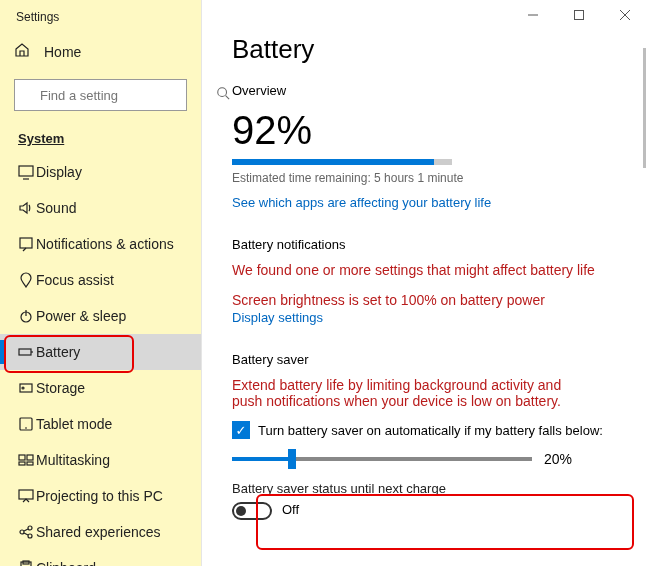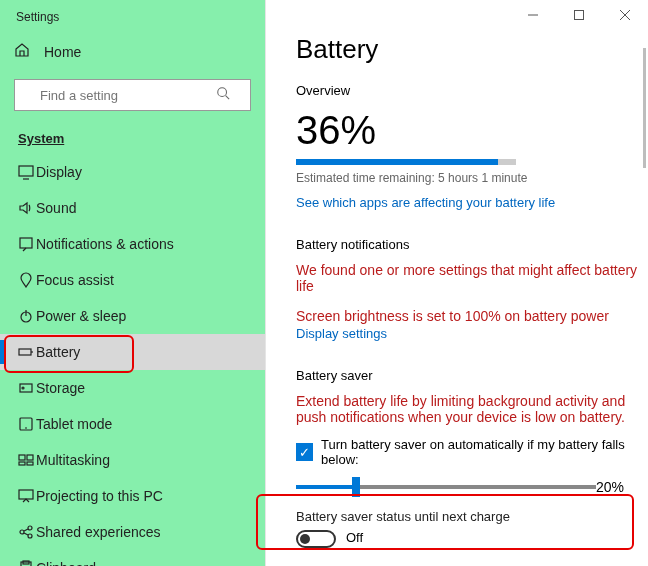--- a/index.html
+++ b/index.html
@@ -1,18 +1,18 @@
 <!DOCTYPE html>
 <html><head>
 <meta charset="utf-8">
 <style>
   * { box-sizing: border-box; margin: 0; padding: 0; font-family: "Segoe UI", Arial, sans-serif; }
   body { width: 648px; height: 566px; background: #fff; overflow: hidden; position: relative; }
   .window { display: flex; width: 100%; height: 100%; }
-  .sidebar { width: 266px; height: 100%; background: #86efac; border-right: 1px solid #e5e5e5; position: relative; }
+  .sidebar { width: 202px; height: 100%; background: #fef9c3; border-right: 1px solid #e5e5e5; position: relative; }
   .titlebar { position: absolute; top: 0; right: 0; display: flex; gap: 0; z-index: 5; }
   .titlebtn { width: 46px; height: 30px; display: flex; align-items: center; justify-content: center; font-size: 10px; color: #555; cursor: default; }
   .titlebtn svg { stroke: #555; }
   .app-title { padding: 10px 16px 8px 16px; font-size: 12px; color: #222; }
   .home-row { display: flex; align-items: center; padding: 10px 14px; gap: 14px; font-size: 14px; color: #222; }
   .search-box { margin: 8px 14px; height: 32px; border: 1px solid #999; background: #fff; display: flex; align-items: center; padding: 0 25px; justify-content: space-between; }
   .search-box input { border: none; outline: none; font-size: 13px; width: 190px; color: #555; background: transparent; }
   .search-icon { width: 14px; height: 14px; }
   .category { padding: 12px 18px 8px 18px; font-size: 13px; font-weight: 600; color: #222; text-decoration: underline; }
   .nav { list-style: none; }
@@ -26,21 +26,21 @@
   h1 { font-size: 26px; font-weight: 400; margin-bottom: 18px; }
   h2 { font-size: 13px; font-weight: 400; margin-top: 10px; margin-bottom: 10px; }
   .percent { font-size: 40px; font-weight: 300; margin-top: 4px; }
   .bar { width: 220px; height: 6px; background: #ccc; margin-top: 6px; position: relative; }
   .bar .fill { position: absolute; left: 0; top: 0; bottom: 0; background: #0078d7; }
   .est { font-size: 12px; color: #666; margin-top: 6px; }
   .link { color: #0067c0; font-size: 13px; margin-top: 10px; display: inline-block; }
   .sec-note { font-size: 14px; margin-top: 8px; color: #b91c1c; }
   .checkbox-row { display: flex; align-items: center; gap: 8px; margin-top: 12px; font-size: 13px; }
   .checkbox { width: 18px; height: 18px; background: #0078d7; display: flex; align-items: center; justify-content: center; color: #fff; font-size: 13px; }
-  .slider-row { display: flex; align-items: center; margin-top: 12px; }
+  .slider-row { display: flex; align-items: center; gap: 12px; margin-top: 12px; }
   .slider { width: 300px; height: 4px; background: #888; position: relative; }
   .slider .sfill { position: absolute; left: 0; top: 0; bottom: 0; background: #0078d7; }
   .slider .thumb { position: absolute; top: -8px; width: 8px; height: 20px; background: #0078d7; transform: translateX(-4px); }
   .toggle-row { margin-top: 14px; }
   .toggle-label { font-size: 13px; color: #222; }
   .toggle { display: flex; align-items: flex-start; gap: 10px; margin-top: 6px; }
   .switch { width: 40px; height: 18px; border: 2px solid #333; border-radius: 20px; position: relative; }
   .switch .knob { position: absolute; left: 2px; top: 2px; width: 10px; height: 10px; background: #333; border-radius: 50%; }
   .highlight-toggle { position: absolute; left: 256px; top: 494px; width: 378px; height: 56px; border: 2px solid #e60000; border-radius: 6px; pointer-events: none; }
   .scrollhint { position: absolute; right: 2px; top: 48px; width: 3px; height: 120px; background: #bdbdbd; }
@@ -188,21 +188,21 @@
         <span>Clipboard</span>
       </li>
     </ul>
   </div>
 
   <div class="main">
     <div class="scrollhint"></div>
     <h1>Battery</h1>
 
     <h2>Overview</h2>
-    <div class="percent">36%</div>
+    <div class="percent">92%</div>
     <div class="bar">
         <div class="fill" id="batfill" style="width: 92%;"></div>
       </div>
     <div class="est">Estimated time remaining:  5 hours 1 minute</div>
     <a class="link">See which apps are affecting your battery life</a>
 
     <h2 style="margin-top:26px">Battery notifications</h2>
     <div class="sec-note">We found one or more settings that might affect battery life</div>
     <div class="sec-note" style="margin-top:14px">Screen brightness is set to 100% on battery power</div>
     <a class="link" style="margin-top:2px">Display settings</a>

